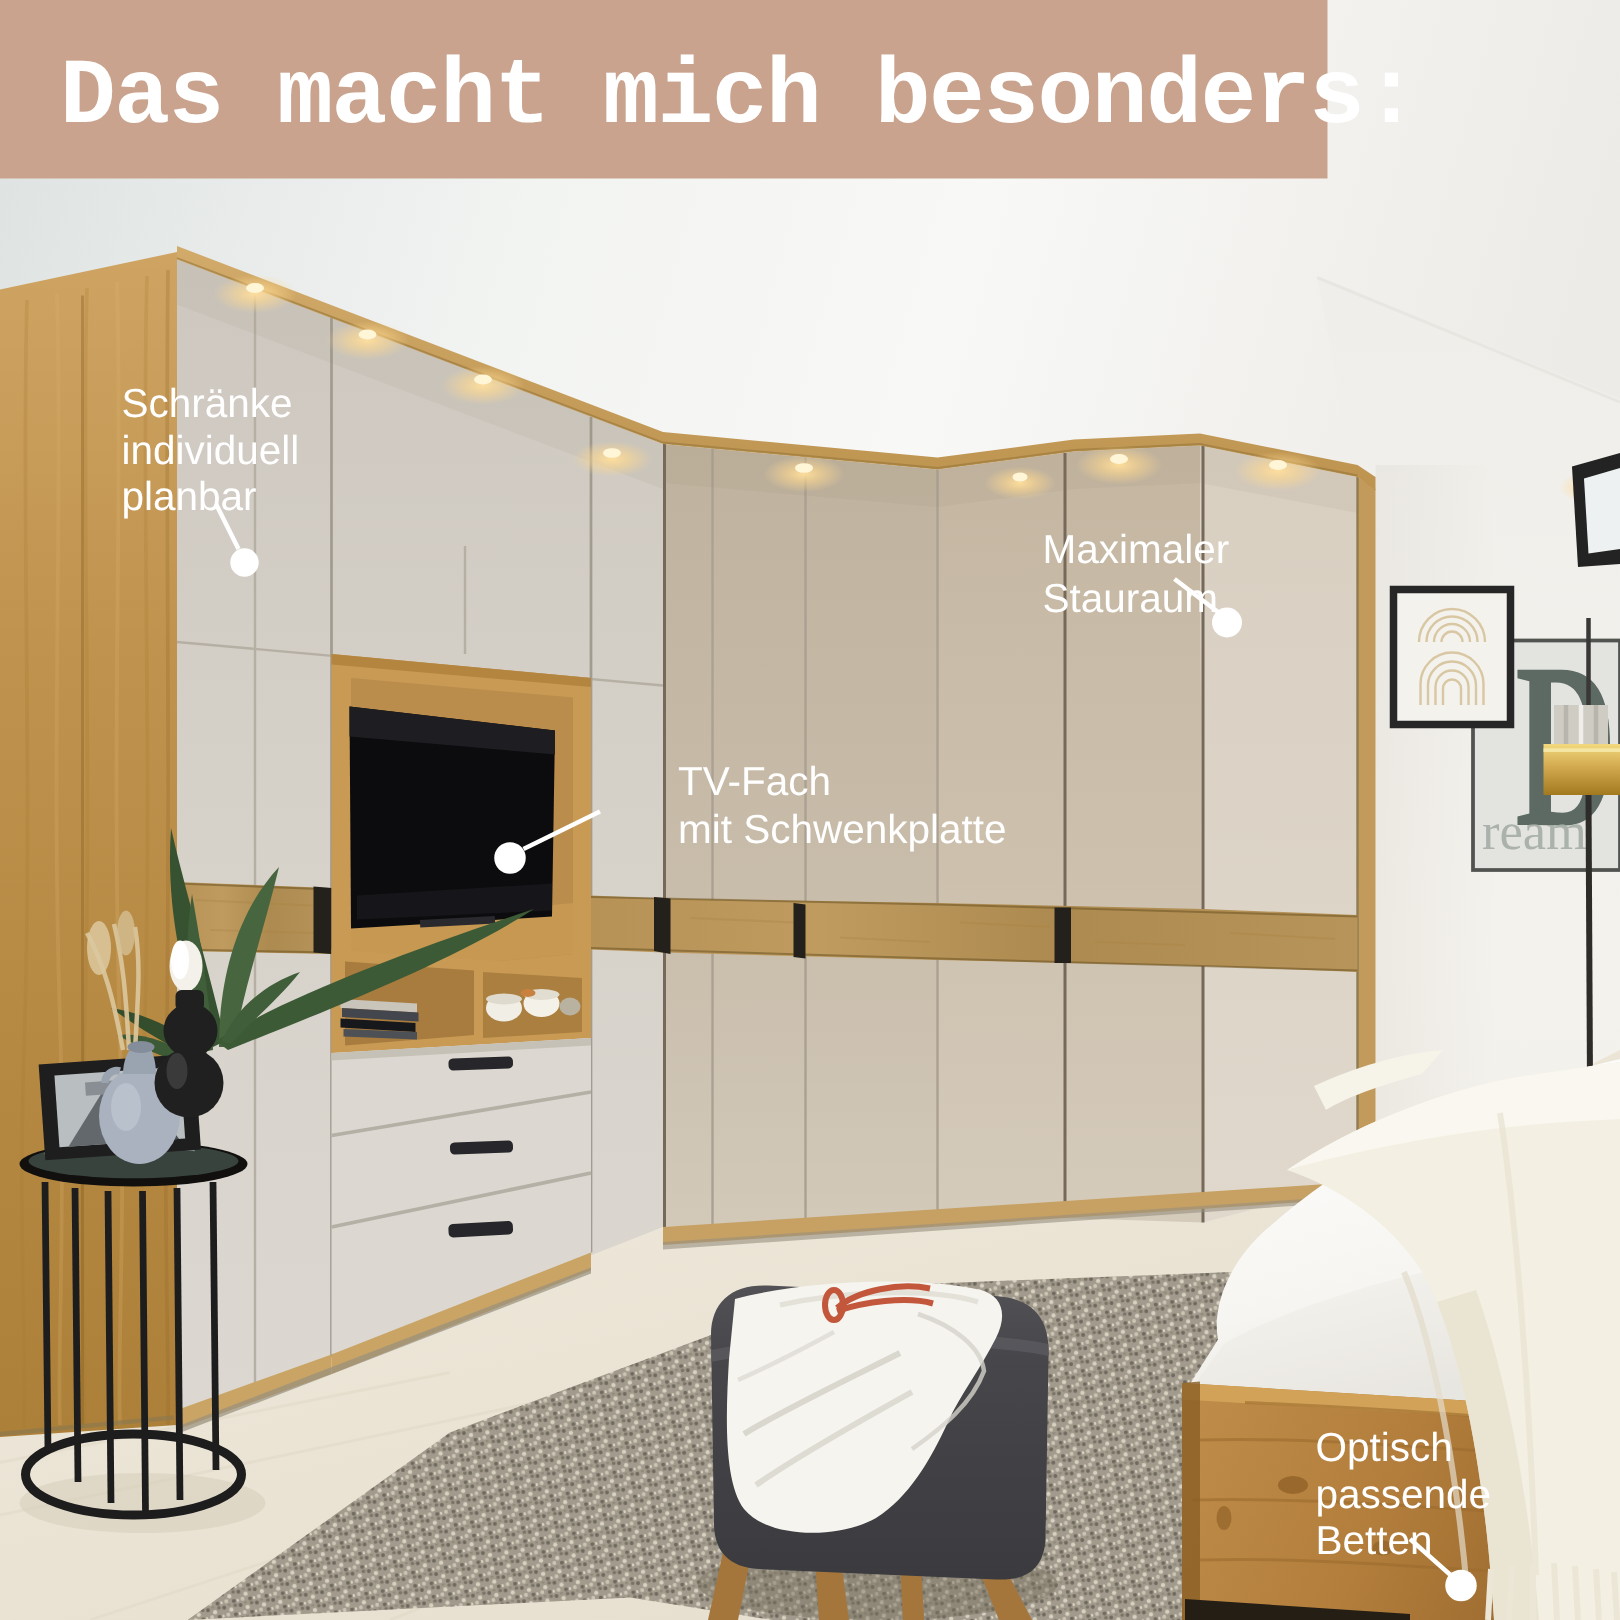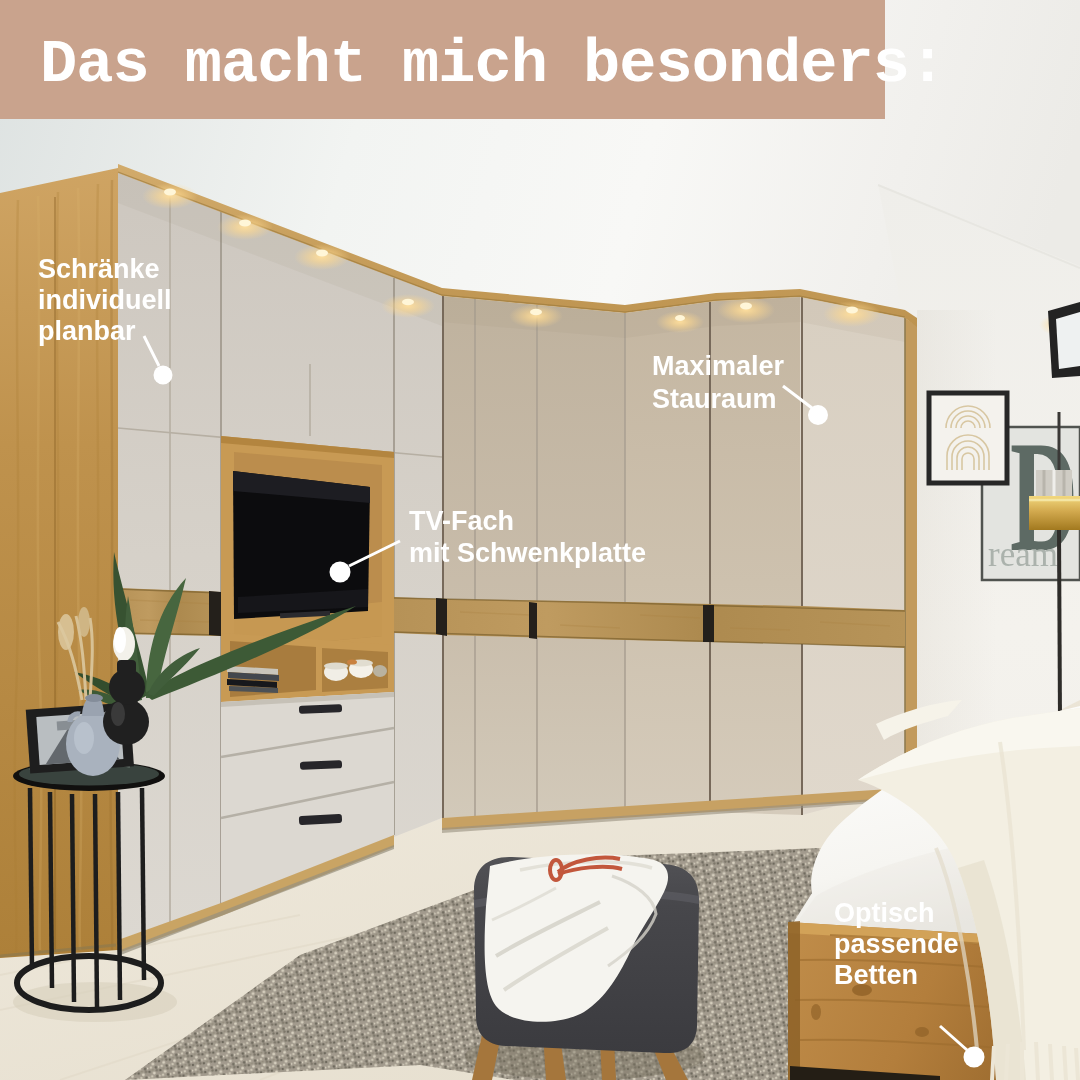--- a/index.html
+++ b/index.html
@@ -1,18 +1,18 @@
 <!DOCTYPE html>
 <html><head>
 <meta charset="utf-8">
 <style>
 html,body{margin:0;padding:0;width:1080px;height:1080px;overflow:hidden;font-family:"Liberation Sans",sans-serif;background:#f2f2f0;}
 .stage{position:relative;width:1080px;height:1080px;}
 svg.scene{position:absolute;left:0;top:0;}
-.lbl{position:absolute;color:#ffffff;font-weight:bold;font-size:27px;line-height:31px;letter-spacing:0px;}
+.lbl{position:absolute;color:#ffffff;font-weight:normal;font-size:27px;line-height:31px;letter-spacing:0px;margin-left:43px;}
 .hdr{position:absolute;left:0;top:0;width:885px;height:119px;background:#c9a38d;}
 .hdrtxt{position:absolute;left:40px;top:29px;color:#ffffff;font-weight:bold;font-size:62px;letter-spacing:-1px;font-family:Liberation Mono, monospace;}
 </style>
 </head>
 <body>
 <div class="stage">
 <svg class="scene" width="1080" height="1080" viewBox="0 0 1080 1080">
 <defs>
 <linearGradient id="ceil" x1="0" y1="0" x2="1" y2="0.18">
  <stop offset="0" stop-color="#dde2e1"></stop>
@@ -473,14 +473,14 @@
 <div class="hdr"></div>
 
 <div class="hdrtxt">Das macht mich besonders:</div>
 
 <div class="lbl" style="left:38px;top:254px;">Schränke<br>individuell<br>planbar</div>
 
 <div class="lbl" style="left:409px;top:505px;line-height:32px;">TV-Fach<br>mit Schwenkplatte</div>
 
 <div class="lbl" style="left:652px;top:350px;line-height:33px;">Maximaler<br>Stauraum</div>
 
-<div class="lbl" style="left:834px;top:898px;line-height:31px;">Optisch<br>passende<br>Betten</div>
+<div class="lbl" style="left:834px;top:950px;line-height:31px;">Optisch<br>passende<br>Betten</div>
 </div>
 
 </body></html>

